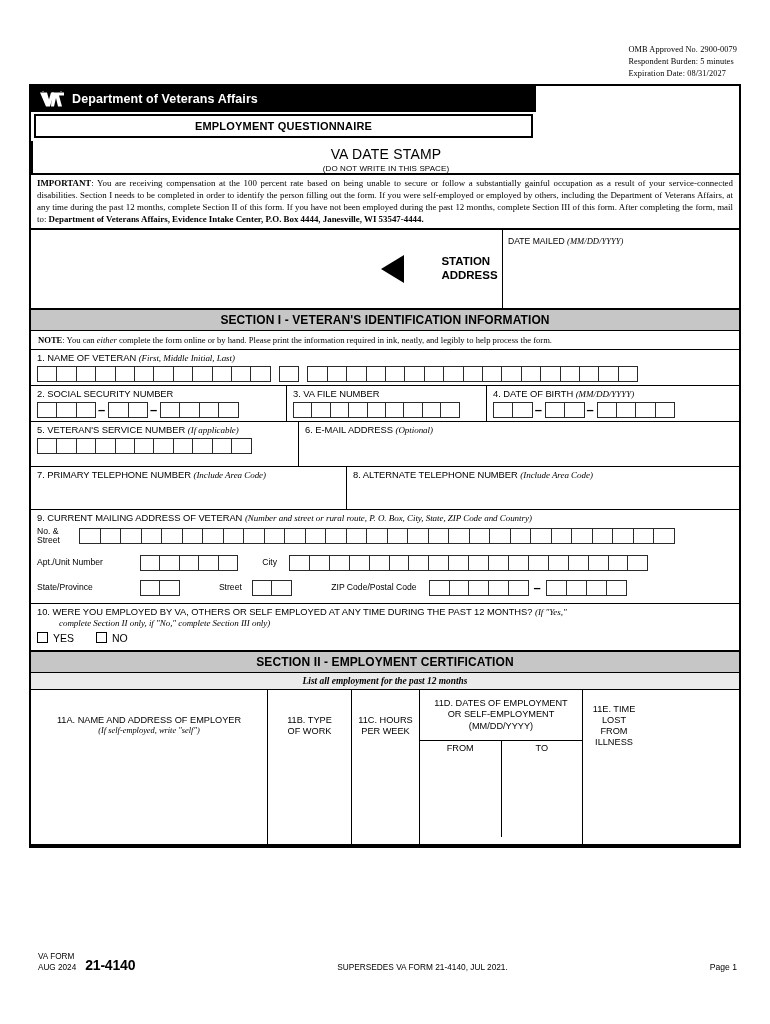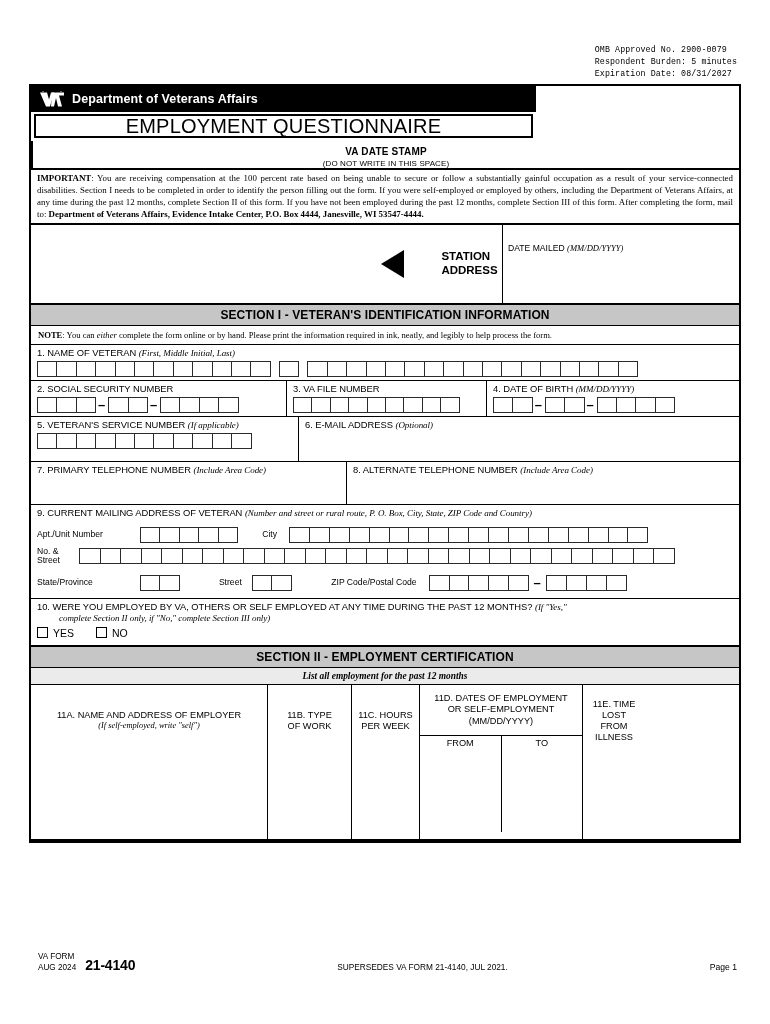--- a/index.html
+++ b/index.html
@@ -13,21 +13,21 @@
     color: #000;
     position: relative;
     overflow: hidden;
   }
 
   
   .omb {
     position: absolute;
     top: 44px; right: 33px;
     text-align: left;
-    font-family: Liberation Mono, monospace;
+    font-family: Liberation Serif, serif;
     font-size: 8.3px;
     line-height: 1.42;
     letter-spacing: 0.1px;
   }
 
   
   .sheet {
     position: absolute;
     left: 29px; top: 84px;
     width: 712px;
@@ -55,30 +55,30 @@
     font-size: 12.5px; font-weight: bold;
     letter-spacing: 0.1px;
   }
   .qbox {
     border: 2px solid #000;
     margin: 2px 3px 3px 3px;
     height: 24px;
     display: flex; align-items: center; justify-content: center;
   }
   .qbox span {
-    font-size: 20px; font-weight: normal; letter-spacing: 0.2px;
+    font-size: 11px; font-weight: bold; letter-spacing: 0.2px;
   }
   .hdr-right {
     flex: 1;
     border-left: 2px solid #000;
     display: flex; flex-direction: column;
     align-items: center;
     padding-top: 5px;
   }
-  .stamp-t1 { font-size: 10px; font-weight: bold; letter-spacing: .2px; text-align: right;}
+  .stamp-t1 { font-size: 14px; font-weight: normal; letter-spacing: .2px; text-align: right;}
   .stamp-t2 { font-size: 8px; margin-top: 2px; letter-spacing: .1px;}
 
   
   .imp-wrap { border-top: 2px solid #000; padding: 3px 4px 2px 4px; }
   .imp {
     font-family: "Liberation Serif", serif;
     font-size: 8.9px;
     line-height: 1.34;
     text-align: justify;
     padding: 0 2px;
@@ -96,21 +96,21 @@
     width: 0; height: 0;
     border-top: 14px solid transparent;
     border-bottom: 14px solid transparent;
     border-right: 23px solid #000;
     margin-right: 6px;
   }
   .sa-label { font-size: 11.5px; font-weight: bold; line-height: 1.18; }
   .sa-right {
     width: 237px;
     border-left: 1.5px solid #000;
-    padding: 12px 0 0 5px;
+    padding: 0 0 0 5px;
   }
   .sa-right .lbl { font-size: 8.6px; }
   .ital { font-family: "Liberation Serif", serif; font-style: italic; font-size: 8.6px;}
 
   
   .secbar {
     background: #c6c6c6;
     border-top: 2px solid #000;
     border-bottom: 1.5px solid #000;
     text-align: center;
@@ -402,52 +402,20 @@
         </div>
       </div>
     </div>
 
     <div class="frow">
       <div class="fcell" style="width:100%;padding-bottom:7px">
         <div class="flabel">
           <span>9. CURRENT MAILING ADDRESS OF VETERAN </span><span class="it">(Number and street or rural route, P. O. Box, City, State, ZIP Code and Country)</span>
         </div>
 
-        <div class="addr-sub" style="margin-top:9px">
-          <div class="addr-lbl" style="width:103px">Apt./Unit Number</div>
-          <div class="comb" style="margin-top:0">
-            <span class="cb" style="width:20.5px"></span>
-              <span class="cb" style="width:20.5px"></span>
-              <span class="cb" style="width:20.5px"></span>
-            <span class="cb" style="width:20.5px"></span>
-              <span class="cb" style="width:20.5px"></span>
-          </div>
-          <div class="addr-lbl" style="width:52px;text-align:right;padding-right:12px">City</div>
-          <div class="comb" style="margin-top:0">
-            <span class="cb" style="width:21px"></span>
-              <span class="cb" style="width:21px"></span>
-              <span class="cb" style="width:21px"></span>
-            <span class="cb" style="width:21px"></span>
-              <span class="cb" style="width:21px"></span>
-              <span class="cb" style="width:21px"></span>
-            <span class="cb" style="width:21px"></span>
-              <span class="cb" style="width:21px"></span>
-              <span class="cb" style="width:21px"></span>
-            <span class="cb" style="width:21px"></span>
-              <span class="cb" style="width:21px"></span>
-              <span class="cb" style="width:21px"></span>
-            <span class="cb" style="width:21px"></span>
-              <span class="cb" style="width:21px"></span>
-              <span class="cb" style="width:21px"></span>
-            <span class="cb" style="width:21px"></span>
-              <span class="cb" style="width:21px"></span>
-              <span class="cb" style="width:21px"></span>
-          </div>
-        </div>
-
         <div class="addr-sub">
           <div class="addr-lbl" style="width:42px">
             <div>No. &amp;</div>
             <div>Street</div>
           </div>
           <div class="comb" style="margin-top:0">
             <span class="cb" style="width:21.6px"></span>
               <span class="cb" style="width:21.6px"></span>
               <span class="cb" style="width:21.6px"></span>
             <span class="cb" style="width:21.6px"></span>
@@ -469,20 +437,52 @@
               <span class="cb" style="width:21.6px"></span>
               <span class="cb" style="width:21.6px"></span>
             <span class="cb" style="width:21.6px"></span>
               <span class="cb" style="width:21.6px"></span>
               <span class="cb" style="width:21.6px"></span>
             <span class="cb" style="width:21.6px"></span>
               <span class="cb" style="width:21.6px"></span>
               <span class="cb" style="width:21.6px"></span>
             <span class="cb" style="width:21.6px"></span>
               <span class="cb" style="width:21.6px"></span>
+          </div>
+        </div>
+
+        <div class="addr-sub" style="margin-top:9px">
+          <div class="addr-lbl" style="width:103px">Apt./Unit Number</div>
+          <div class="comb" style="margin-top:0">
+            <span class="cb" style="width:20.5px"></span>
+              <span class="cb" style="width:20.5px"></span>
+              <span class="cb" style="width:20.5px"></span>
+            <span class="cb" style="width:20.5px"></span>
+              <span class="cb" style="width:20.5px"></span>
+          </div>
+          <div class="addr-lbl" style="width:52px;text-align:right;padding-right:12px">City</div>
+          <div class="comb" style="margin-top:0">
+            <span class="cb" style="width:21px"></span>
+              <span class="cb" style="width:21px"></span>
+              <span class="cb" style="width:21px"></span>
+            <span class="cb" style="width:21px"></span>
+              <span class="cb" style="width:21px"></span>
+              <span class="cb" style="width:21px"></span>
+            <span class="cb" style="width:21px"></span>
+              <span class="cb" style="width:21px"></span>
+              <span class="cb" style="width:21px"></span>
+            <span class="cb" style="width:21px"></span>
+              <span class="cb" style="width:21px"></span>
+              <span class="cb" style="width:21px"></span>
+            <span class="cb" style="width:21px"></span>
+              <span class="cb" style="width:21px"></span>
+              <span class="cb" style="width:21px"></span>
+            <span class="cb" style="width:21px"></span>
+              <span class="cb" style="width:21px"></span>
+              <span class="cb" style="width:21px"></span>
           </div>
         </div>
 
         <div class="addr-sub" style="margin-top:9px">
           <div class="addr-lbl" style="width:103px">State/Province</div>
           <div class="comb" style="margin-top:0">
             <span class="cb" style="width:20.5px"></span>
               <span class="cb" style="width:20.5px"></span>
           </div>
           <div class="addr-lbl" style="width:73px;text-align:right;padding-right:10px">Street</div>

